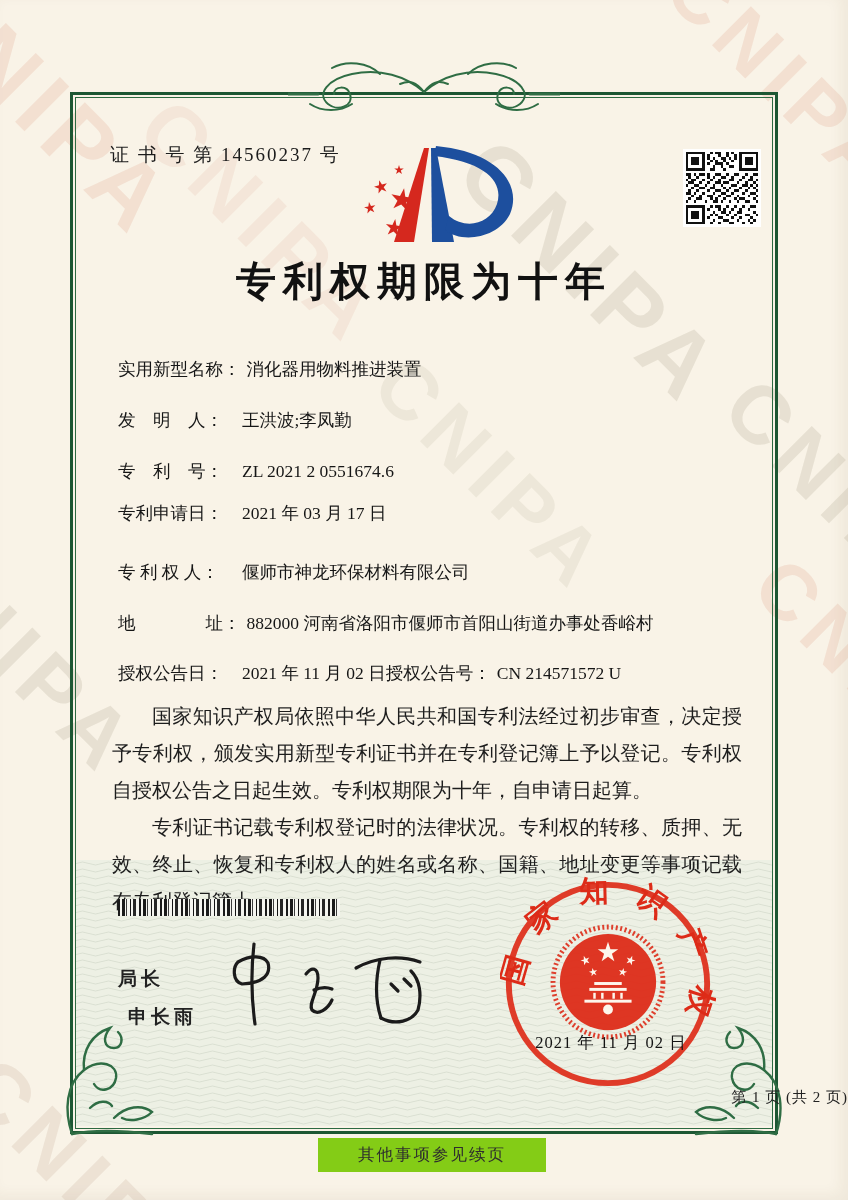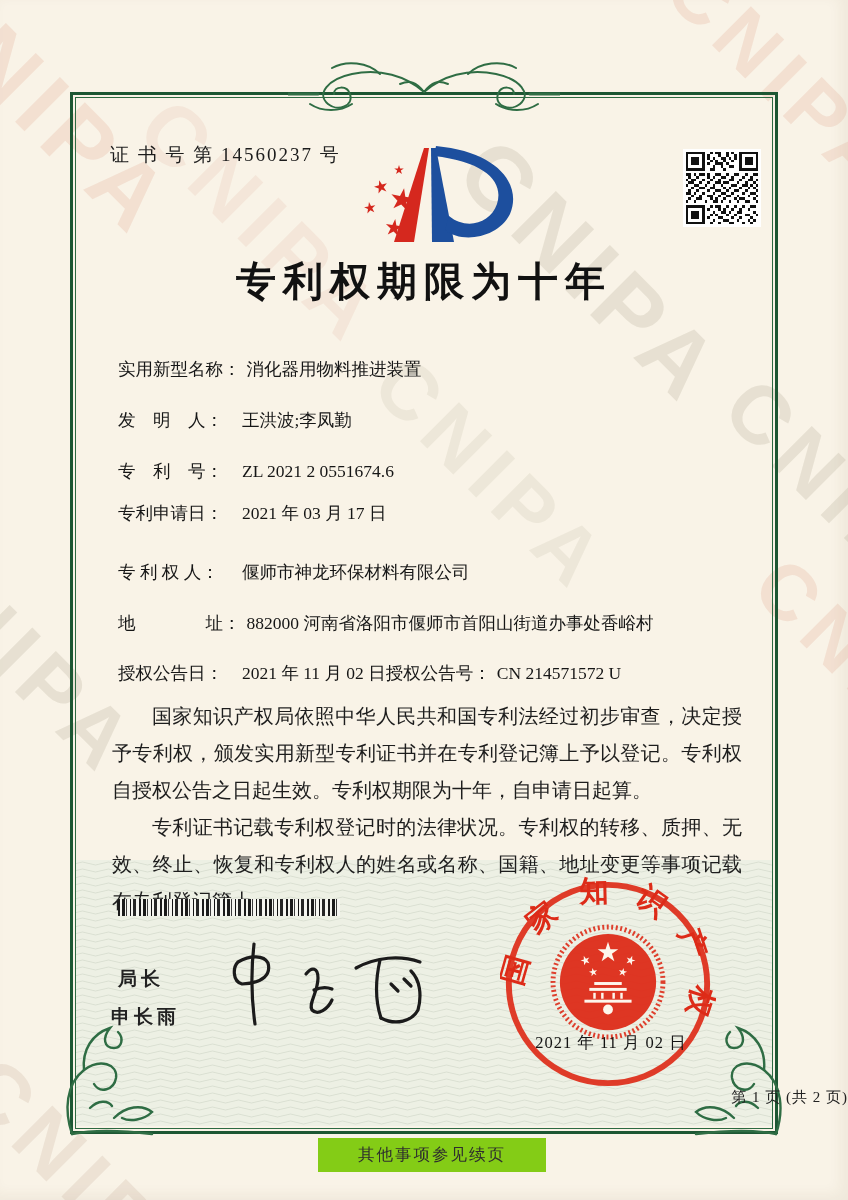--- a/index.html
+++ b/index.html
@@ -68,21 +68,21 @@
       #3d3d3d 8px 9px,#f5f5f0 9px 12px,
       #141414 12px 13px,#f5f5f0 13px 15px,
       #262626 15px 18px,#f5f5f0 18px 21px);
   }
   .officer-title{
     position:absolute;left:118px;top:966px;z-index:3;
     font-family:"Liberation Sans","DejaVu Sans",sans-serif;
     font-size:19px;font-weight:600;letter-spacing:4px;color:#222;
   }
   .officer-name{
-    position:absolute;left:111px;top:1004px;z-index:3;
+    position:absolute;left:128px;top:1004px;z-index:3;
     font-family:"Liberation Sans","DejaVu Sans",sans-serif;
     font-size:19px;font-weight:600;letter-spacing:4px;color:#222;
   }
   .signature{position:absolute;left:218px;top:932px;z-index:4;}
   .seal{position:absolute;left:500px;top:876px;z-index:3;}
   .seal-date{
     position:absolute;left:505px;top:1032px;width:212px;z-index:4;
     text-align:center;font-size:16.5px;letter-spacing:1px;color:#141414;
   }
   .page-info{

